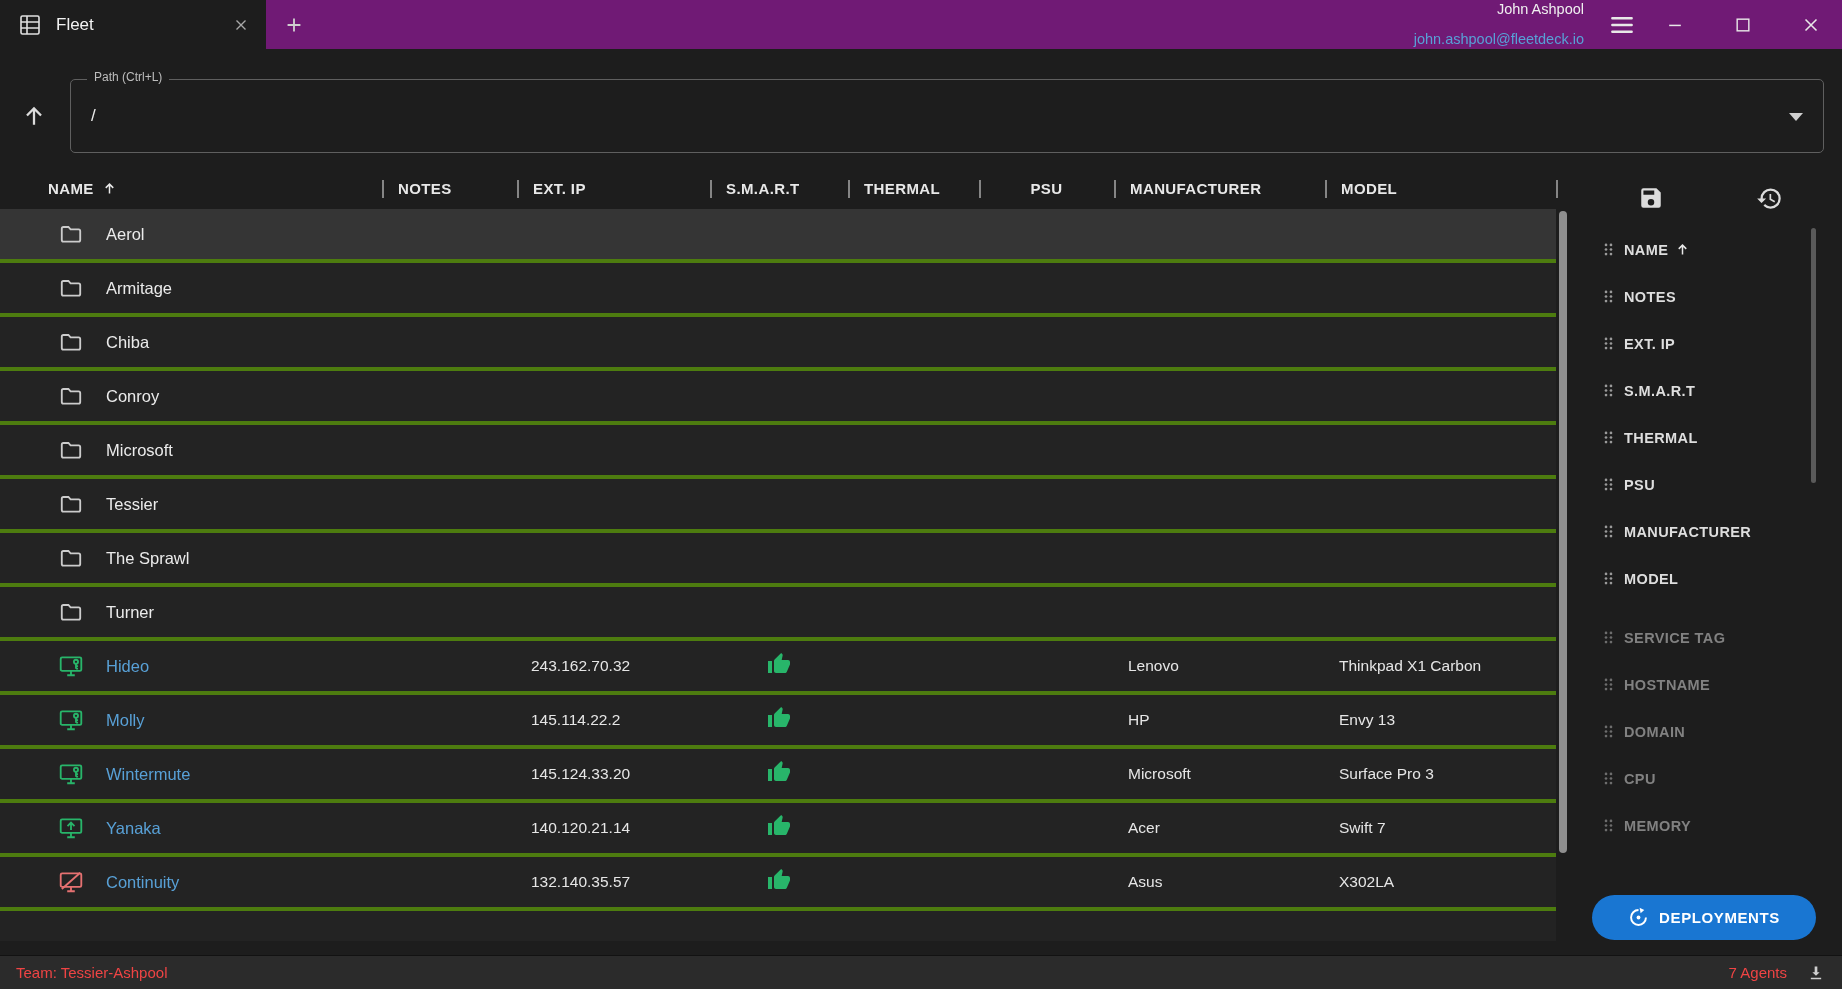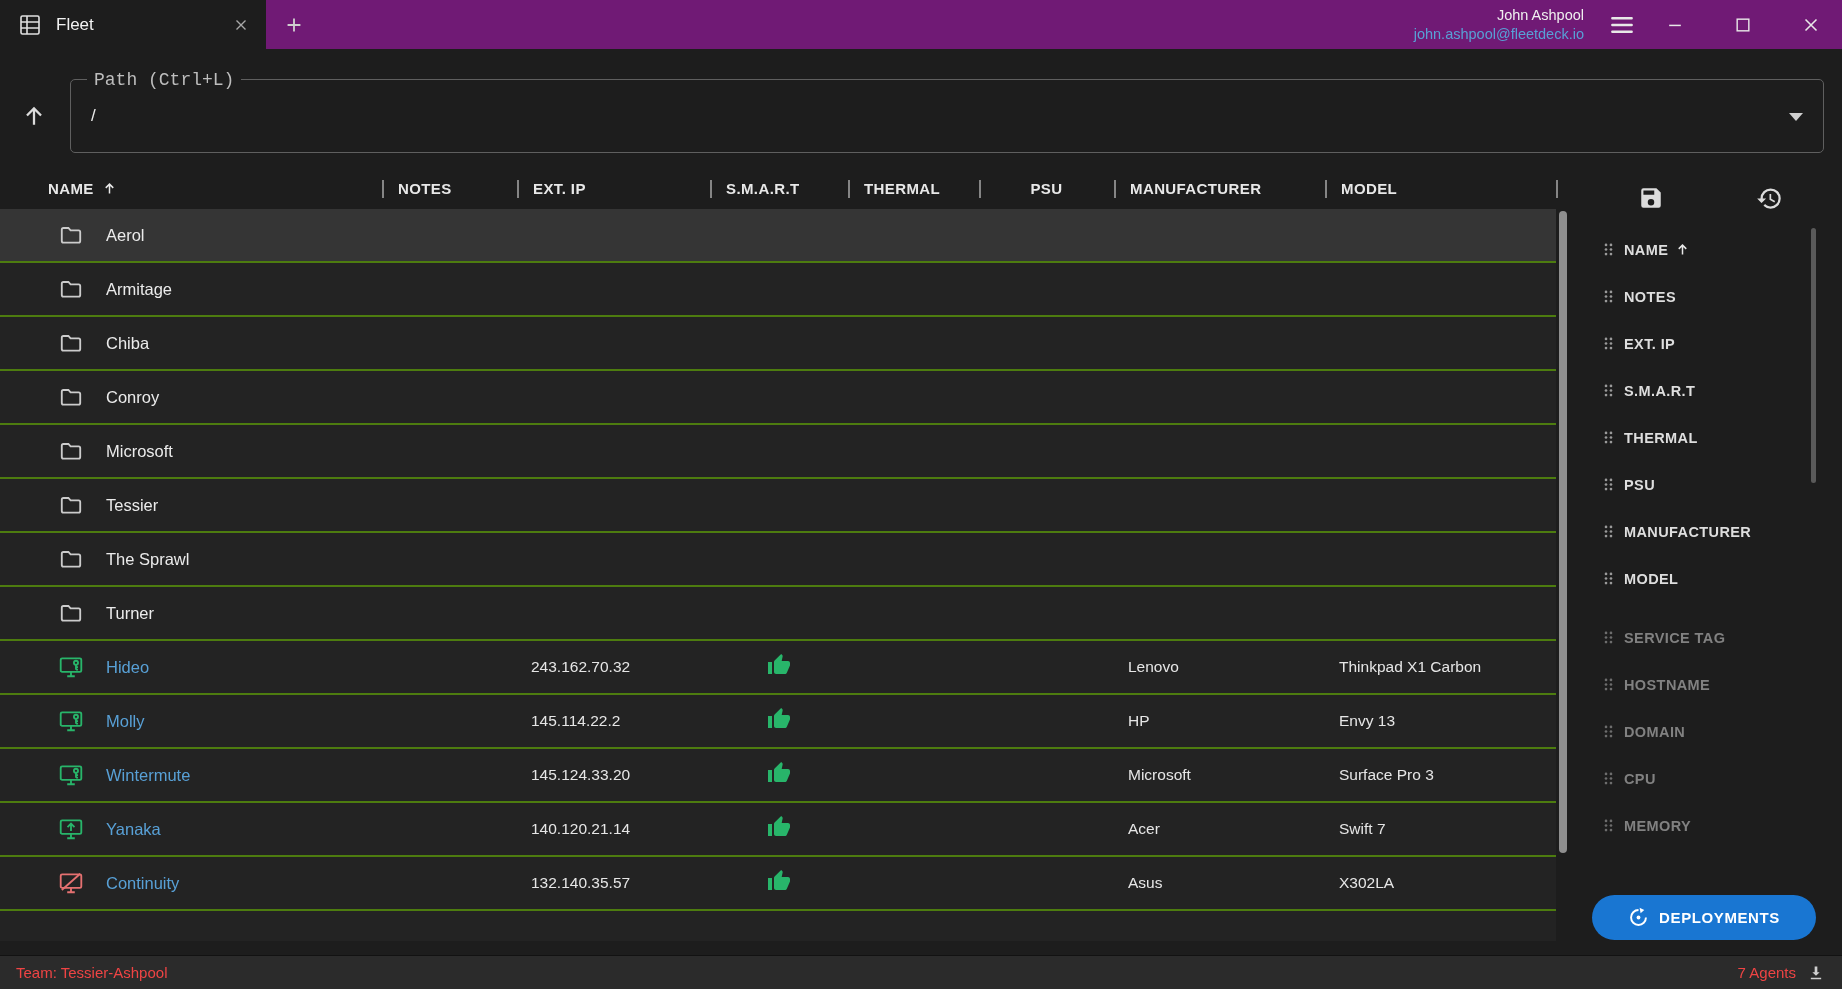--- a/index.html
+++ b/index.html
@@ -7,54 +7,54 @@
     font-family:"Liberation Sans", sans-serif; color:#e0e0e0; }
   .app { display:flex; flex-direction:column; width:1842px; height:989px; }
 
   
   .titlebar { flex:0 0 49px; background:#701a75; display:flex; align-items:stretch; }
   .tab { width:266px; background:#1d1d1d; display:flex; align-items:center; padding:0 16px 0 18px; gap:14px; cursor:default; }
   .tab-title { flex:1; font-size:17px; color:#f2f2f2; }
   .tab-close, .newtab, .menu-btn, .win-btn { display:flex; align-items:center; justify-content:center; cursor:pointer; }
   .newtab { width:56px; }
   .tb-spacer { flex:1; }
-  .user { display:flex; flex-direction:column; align-items:flex-end; justify-content:center; line-height:1.3; margin-right:14px; font-size:14.5px; }
+  .user { display:flex; flex-direction:column; align-items:flex-end; justify-content:space-between; line-height:1.3; margin-right:14px; font-size:14.5px; }
   .user-name { color:#f0f0f0; }
   .user-email { color:var(--accent-blue,#58a0d6); cursor:pointer; }
   .menu-btn { width:48px; }
   .win-controls { display:flex; align-items:stretch; gap:10px; margin-right:2px; }
   .win-btn { width:58px; }
 
   
   .pathbar { flex:0 0 119px; display:flex; align-items:center; padding:30px 18px 15px 14px; gap:16px; }
   .up-btn { width:40px; height:40px; display:flex; align-items:center; justify-content:center; cursor:pointer; }
   .path-field { position:relative; flex:1; height:74px; border:1px solid #5f5f5f; border-radius:5px;
     display:flex; align-items:center; cursor:text; }
-  .field-label { position:absolute; top:-10px; left:16px; background:#1d1d1d; padding:0 7px; font-size:18px; color:#bdbdbd;font-family:Liberation Mono, monospace; }
+  .field-label { position:absolute; top:-10px; left:16px; background:#1d1d1d; padding:0 7px; font-size:12px; color:#bdbdbd; }
   .field-value { font-size:17px; color:#ececec; padding-left:20px; }
   .caret { position:absolute; right:20px; top:50%; margin-top:-3px; width:0; height:0;
     border-left:7px solid transparent; border-right:7px solid transparent; border-top:8px solid #cfcfcf; cursor:pointer; }
 
   
   .main { flex:1; display:flex; min-height:0; }
   .table-area { width:1570px; position:relative; display:flex; flex-direction:column; }
 
   .thead { height:41px; display:flex; align-items:center; }
   .hcell { position:relative; height:100%; display:flex; align-items:center; gap:8px; padding-left:16px;
     font-weight:bold; font-size:15px; color:#e8e8e8; letter-spacing:.4px; cursor:pointer; }
   .hcell.c0 { padding-left:48px; }
   .thead .c5 { justify-content:center; padding-left:0; }
   .hdiv { position:absolute; left:0; top:50%; transform:translateY(-50%); width:2px; height:18px; background:#858585; }
   .cend { width:12px; padding:0; cursor:default; }
 
   .c0 { width:382px; } .c1 { width:135px; } .c2 { width:193px; } .c3 { width:138px; }
   .c4 { width:131px; } .c5 { width:135px; } .c6 { width:211px; } .c7 { width:231px; }
 
   .rows { width:1556px; height:732px; overflow:hidden; }
-  .row { height:54px; display:flex; align-items:center; background:#232323; border-bottom:2px solid #4d7c0f; cursor:pointer; }
+  .row { height:54px; display:flex; align-items:center; background:#232323; border-bottom:4px solid #4d7c0f; cursor:pointer; }
   .row.selected { background:#353535; }
   .cell { height:100%; display:flex; align-items:center; font-size:15.5px; color:#e6e6e6; padding-left:14px; overflow:hidden; }
   .name-cell { gap:22px; padding-left:58px; }
   .cell.c3 { justify-content:center; padding-left:0; }
   .name { font-size:16.5px; white-space:nowrap; }
   .row.folder .name { color:#ebebeb; }
   .row.agent .name { color:var(--accent-blue,#58a0d6); }
   .ricon { display:flex; align-items:center; }
   .ricon.online, .ricon.remote { color:var(--green,#28b56a); }
   .ricon.offline { color:var(--red,#e57171); }
@@ -78,21 +78,21 @@
   .sort-icon { display:flex; align-items:center; color:#e8e8e8; }
   .panel-scroll { position:absolute; right:26px; top:60px; width:5px; height:255px; background:#5a5a5a; border-radius:3px; cursor:pointer; }
 
   .deploy-btn { position:absolute; left:22px; bottom:15px; width:224px; height:45px; border:none; border-radius:23px;
     background:var(--button-blue,#1976d2); color:#fff; font-family:inherit; font-weight:bold; font-size:15px; letter-spacing:.6px;
     display:flex; align-items:center; justify-content:center; gap:10px; cursor:pointer;margin-top:37px; }
 
   
   .statusbar { flex:0 0 34px; background:#2b2b2b; border-top:1px solid #121212;
     display:flex; align-items:center; justify-content:space-between; padding:0 16px; font-size:15px; color:#ef4444; }
-  .agents { display:flex; align-items:center; gap:10px; cursor:pointer; }
+  .agents { display:flex; align-items:center; gap:19px; cursor:pointer; }
 
   .icon { display:inline-flex; align-items:center; }
 </style>
 </head>
 <body>
 
 <div class="app">
 
   <header class="titlebar">
     <div class="tab">

